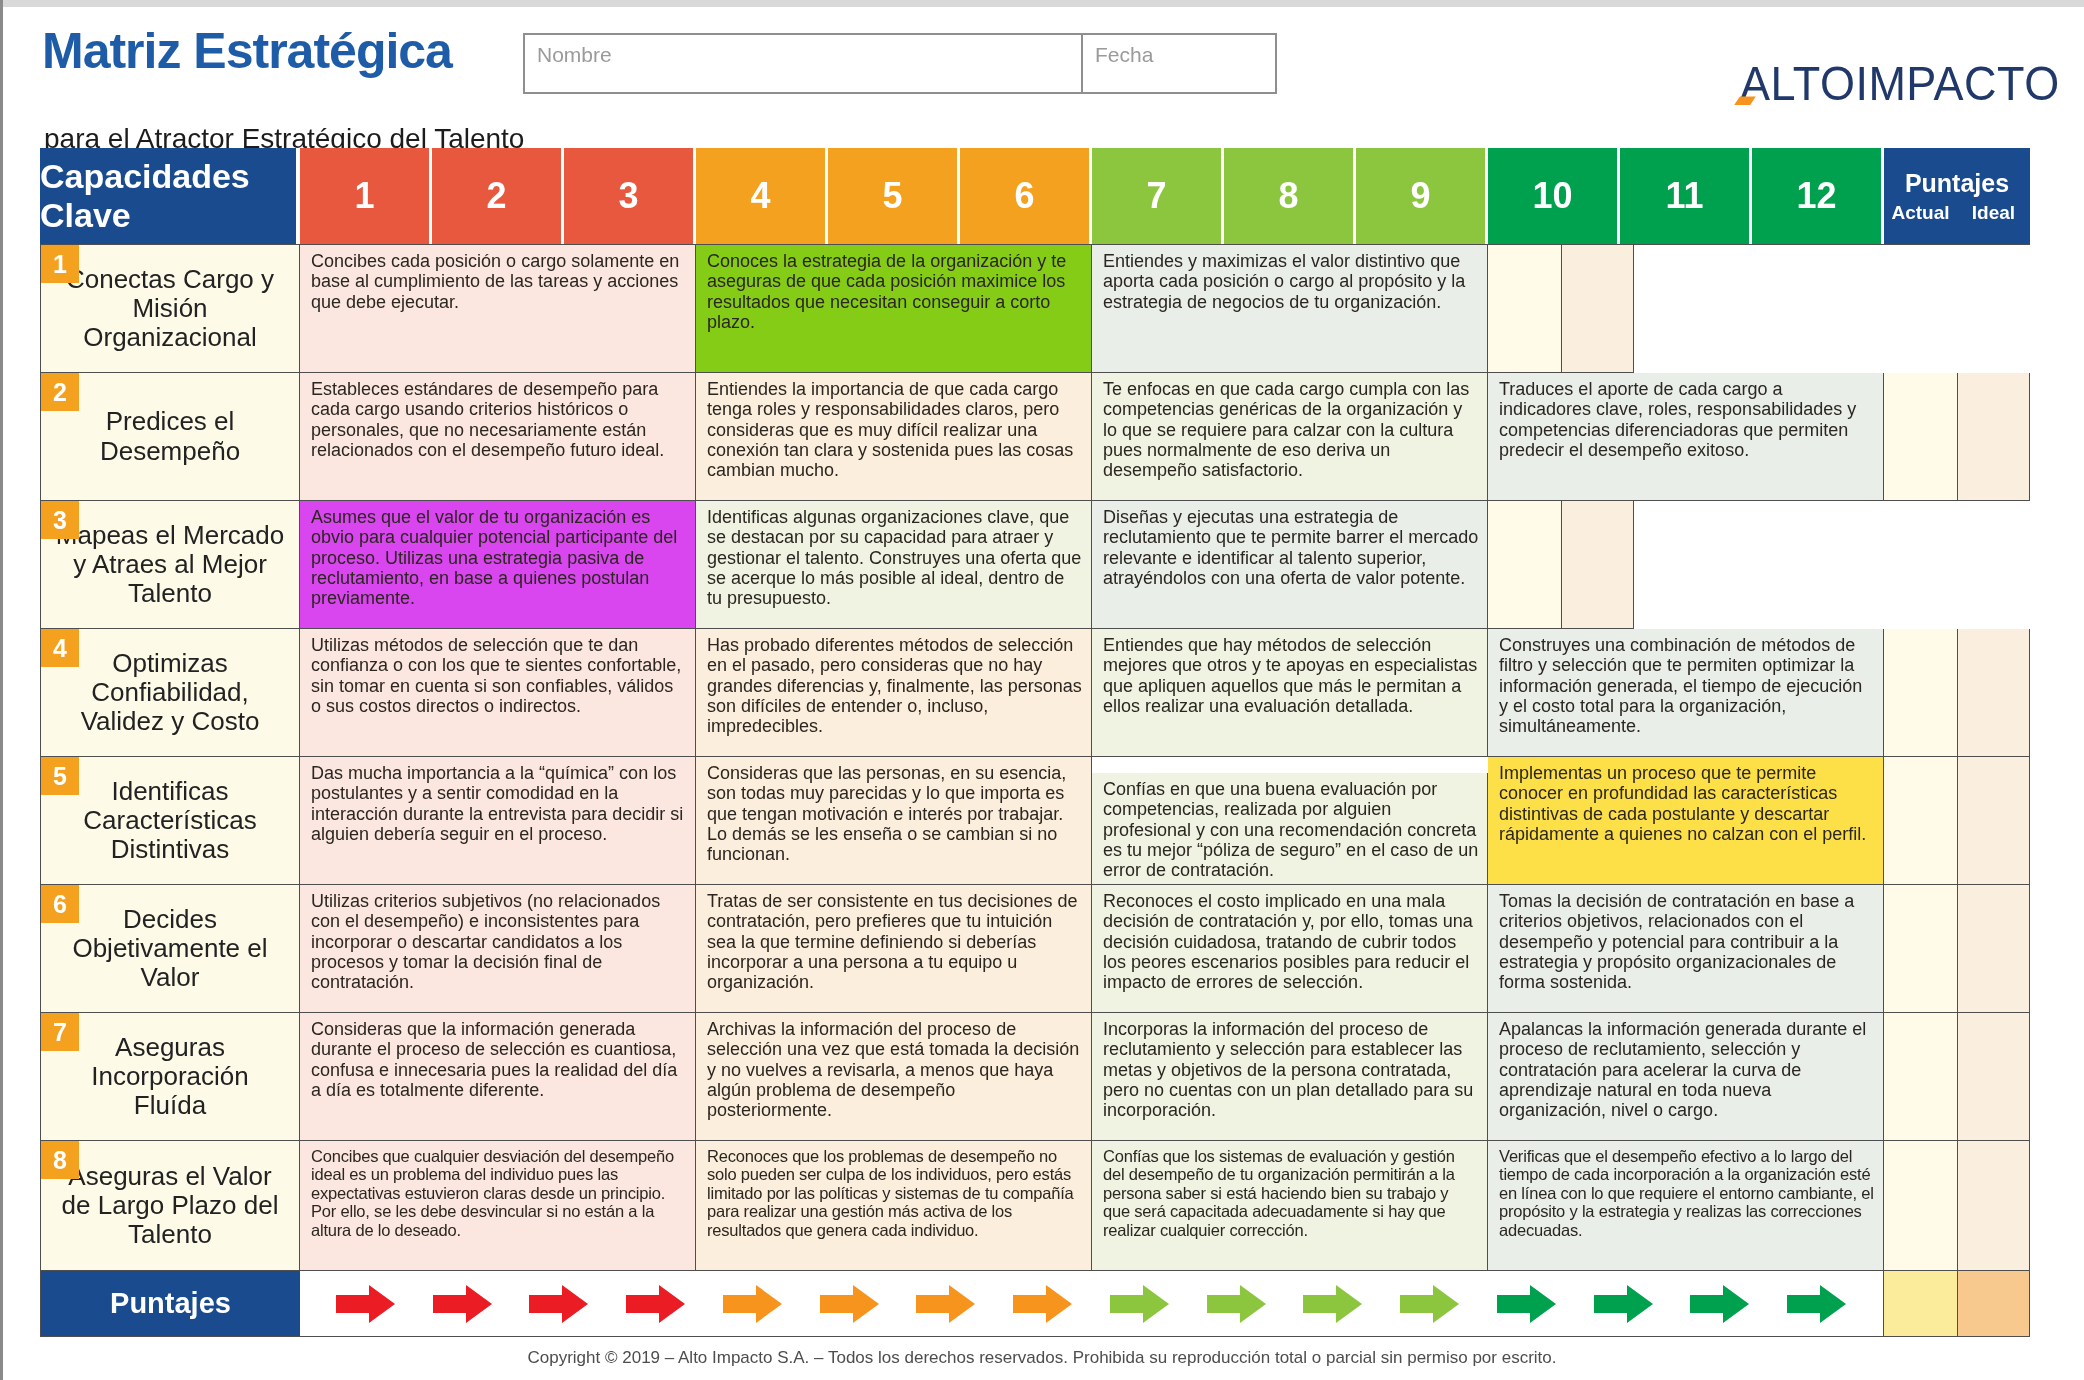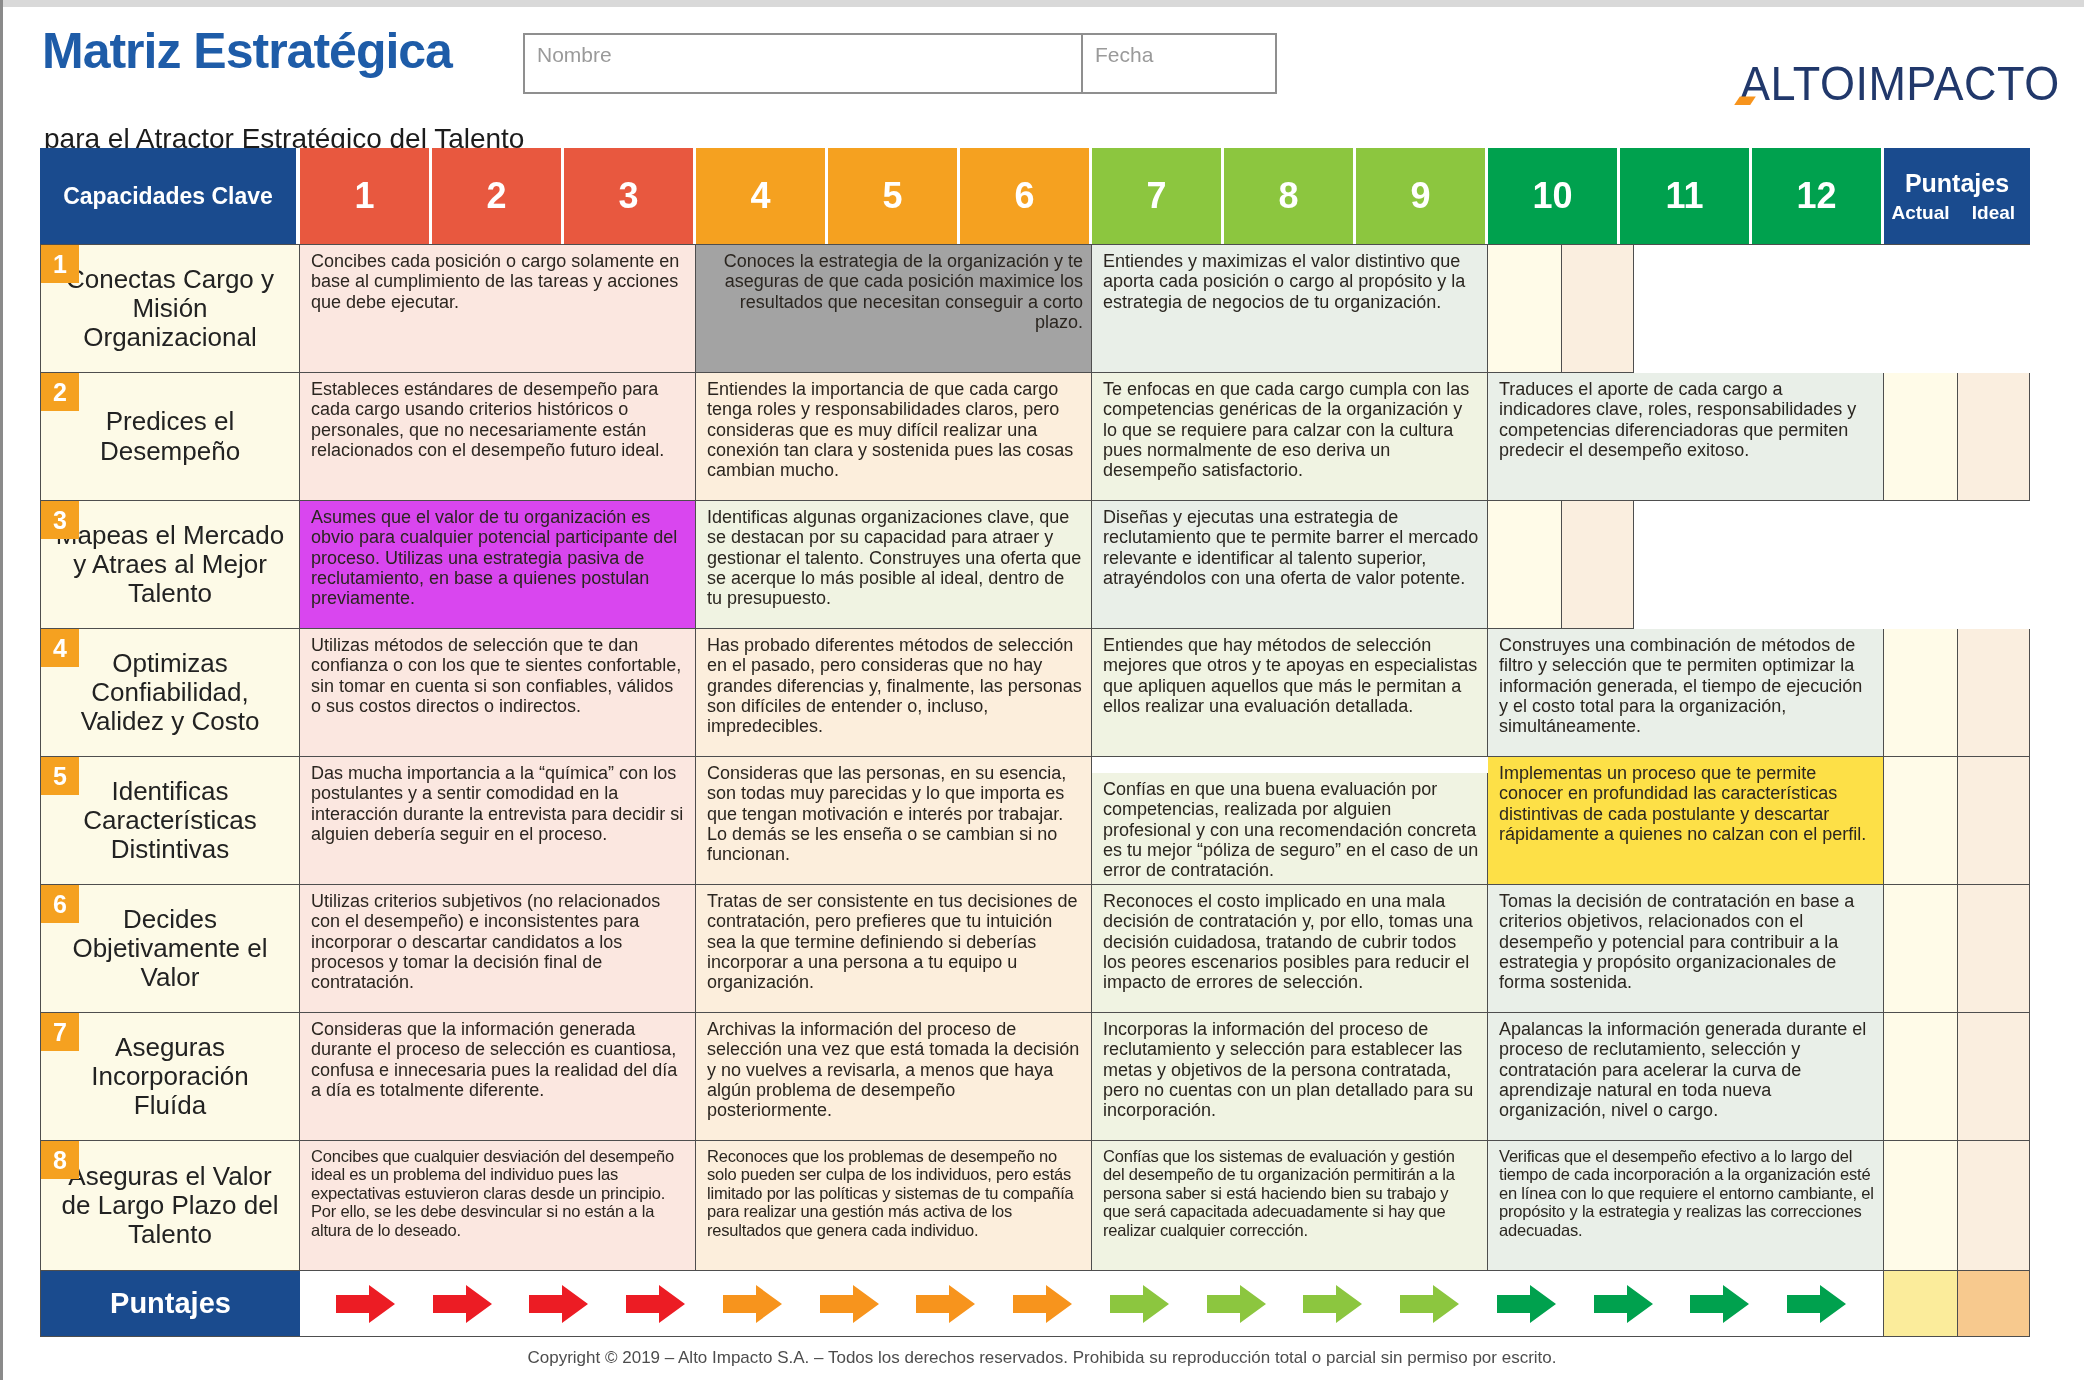--- a/index.html
+++ b/index.html
@@ -15,21 +15,21 @@
   .field.name-field { left:523px; width:560px; }
   .field.date-field { left:1081px; width:196px; }
   .field-label { font-size:21px; color:#9a9a9a; }
 
   .logo { position:absolute; top:58px; left:1740px; font-size:45px; color:var(--logo-navy); letter-spacing:0.5px; font-weight:normal; transform:scaleY(1.05); }
   .logo .logo-a { position:relative; display:inline-block; }
   .logo .logo-a::after { content:""; position:absolute; left:-3px; bottom:6px; width:16px; height:8px; background:var(--arrow-orange); transform:skewX(-35deg); }
 
   .matrix { position:absolute; left:40px; top:148px; width:1990px; }
   .head-row { display:flex; height:96px; }
-  .corner-cell { width:260px; background:var(--brand-blue); color:#fff; font-size:23px; font-weight:bold; display:flex; align-items:center; justify-content:center; border-right:4px solid #fff; }
+  .corner-cell { width:260px; background:var(--brand-blue); color:#fff; font-size:34px; font-weight:bold; display:flex; align-items:center; justify-content:center; border-right:4px solid #fff; }
   .levels { display:flex; width:1584px; }
   .num-cell { width:132px; color:#fff; font-size:36px; font-weight:bold; display:flex; align-items:center; justify-content:center; border-right:3px solid #fff; }
   .puntajes-head { width:146px; background:var(--brand-blue); color:#fff; display:flex; flex-direction:column; align-items:center; justify-content:center; gap:4px; }
   .p-title { font-size:25px; font-weight:bold; }
   .p-sub { display:flex; width:100%; }
   .p-sub span { width:50%; text-align:center; font-size:19px; font-weight:bold; }
 
   .tbody { border-top:1px solid var(--border-dark); }
   .body-row { display:flex; height:128px; }
   .cell { border-right:1px solid var(--border-dark); border-bottom:1px solid var(--border-dark); overflow:hidden; }
@@ -97,21 +97,21 @@
       </div>
     </div>
 
     <div class="tbody">
         <div class="body-row">
           <div class="cell label-cell">
             <span class="row-badge">1</span>
             <span>Conectas Cargo y Misión Organizacional</span>
           </div>
           <div class="cell text-cell" style="background: rgb(251, 231, 224);">Concibes cada posición o cargo solamente en base al cumplimiento de las tareas y acciones que debe ejecutar.</div>
-          <div class="cell text-cell" style="background: #a3a3a3; text-align: right;">Conoces la estrategia de la organización y te aseguras de que cada posición maximice los resultados que necesitan conseguir a corto plazo.</div>
+          <div class="cell text-cell" style="background: #84cc16;">Conoces la estrategia de la organización y te aseguras de que cada posición maximice los resultados que necesitan conseguir a corto plazo.</div>
           <div class="cell text-cell" style="background: rgb(233, 239, 232);">Entiendes y maximizas el valor distintivo que aporta cada posición o cargo al propósito y la estrategia de negocios de tu organización.</div>
           <div class="cell score-cell actual"></div>
           <div class="cell score-cell ideal"></div>
         </div>
         <div class="body-row">
           <div class="cell label-cell">
             <span class="row-badge">2</span>
             <span>Predices el Desempeño</span>
           </div>
           <div class="cell text-cell" style="background: rgb(251, 231, 224);">Estableces estándares de desempeño para cada cargo usando criterios históricos o personales, que no necesariamente están relacionados con el desempeño futuro ideal.</div>

